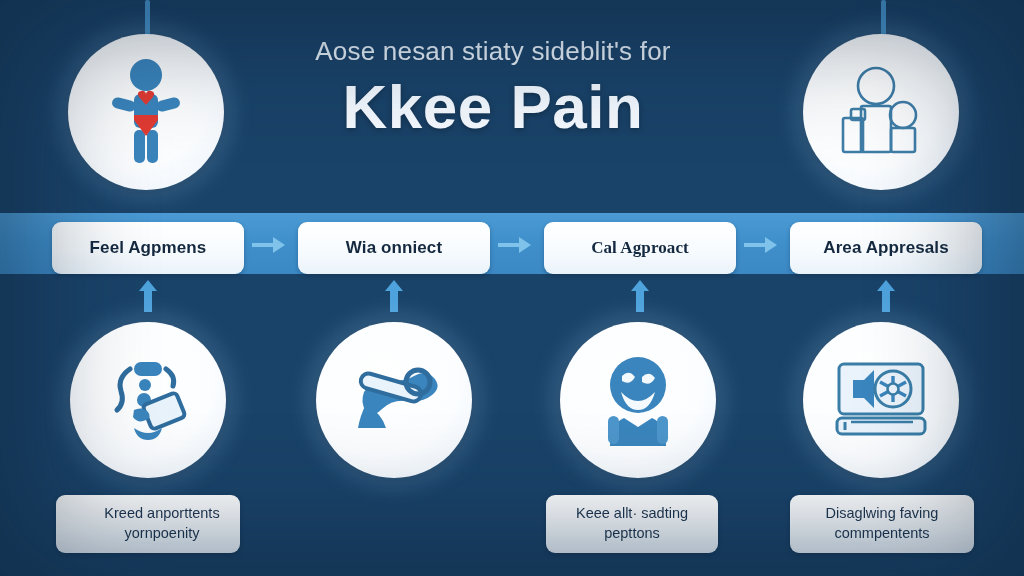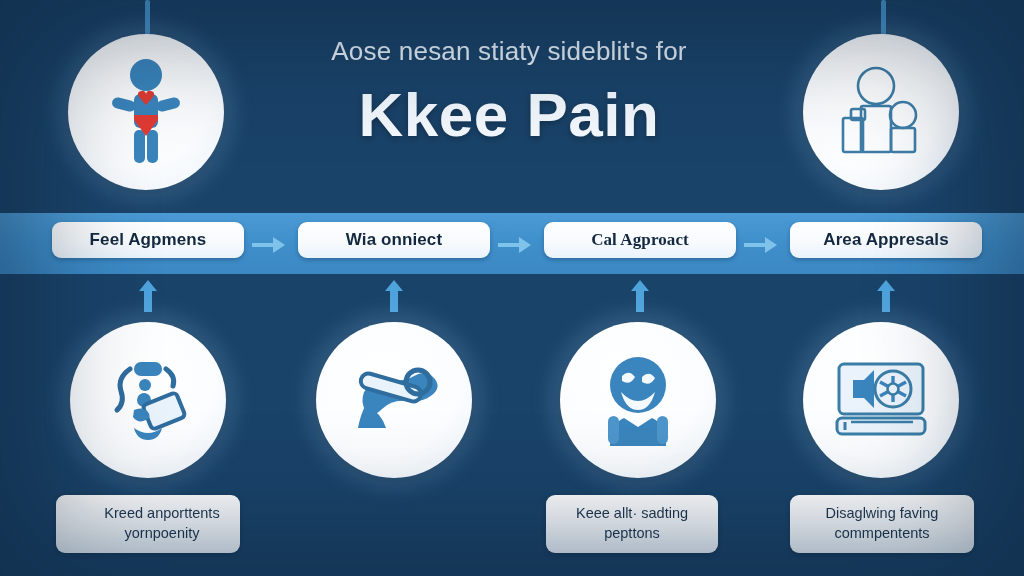--- a/index.html
+++ b/index.html
@@ -31,21 +31,21 @@
   .circle.top  { width:156px; height:156px; top:34px; }
   .circle.bot  { width:156px; height:156px; top:322px; }
   .circle svg { display:block; }
   
   .band {
     position:absolute; left:0; right:0; top:213px; height:61px;
     background:linear-gradient(180deg, #4b9ad4 0%, #3f8fcb 50%, #3b88c4 100%);
   }
   
   .pill {
-    position:absolute; top:222px; height:36px;
+    position:absolute; top:222px; height:52px;
     background:linear-gradient(180deg, #ffffff 0%, #f7fbfe 55%, #eaf3fa 100%);
     border-radius:9px;
     box-shadow:0 2px 4px rgba(8,30,55,0.30);
     display:flex; align-items:center; justify-content:center;
     color:#14293f; font-size:17px; font-weight:bold;
     letter-spacing:0.1px; white-space:nowrap;
   }
   
   .arrow-right {
     position:absolute; top:236px; width:34px; height:18px;
@@ -59,27 +59,27 @@
   
   .caption {
     position:absolute; top:495px; height:58px;
     background:linear-gradient(180deg, #ffffff 0%, #f4f9fd 55%, #e6f0f9 100%);
     border-radius:9px;
     box-shadow:0 2px 5px rgba(8,30,55,0.32);
     display:flex; align-items:center; justify-content:center; text-align:center;
     color:#1d3550; font-size:14.5px; line-height:1.35; padding:4px 8px;
   }
   
-  .headline { position:absolute; left:244px; top:36px; width:530px; text-align:center; }
+  .headline { position:absolute; left:228px; top:36px; width:530px; text-align:center; }
   .subtitle {
     color:#e7f1fa; font-size:26px; font-weight:normal;
     letter-spacing:0.2px; white-space:nowrap;
   }
   .title {
-    margin-top:12px; color:#f4f9ff; font-size:62px; font-weight:bold;
+    margin-top:4px; color:#f4f9ff; font-size:62px; font-weight:bold;
     letter-spacing:0.5px; white-space:nowrap;
     text-shadow:0 2px 6px rgba(0,0,0,0.30);
   }
   
   .vignette {
     position:absolute; inset:0; pointer-events:none;
     box-shadow:inset 0 0 120px 30px rgba(8,26,46,0.45);
   }
 </style>
 </head>

